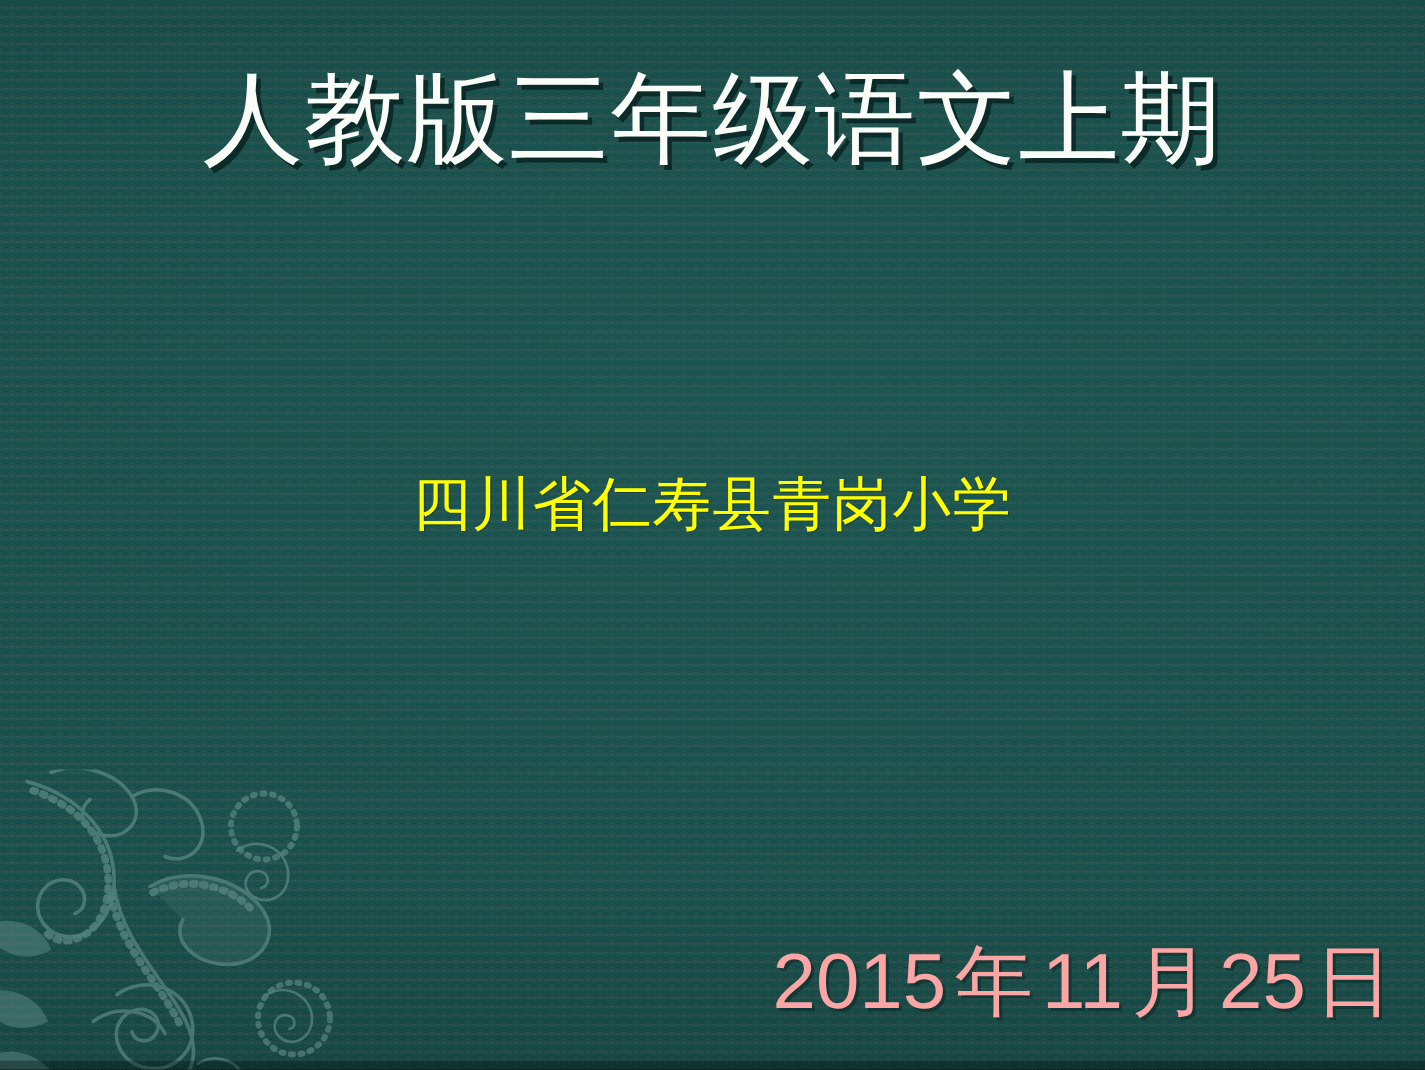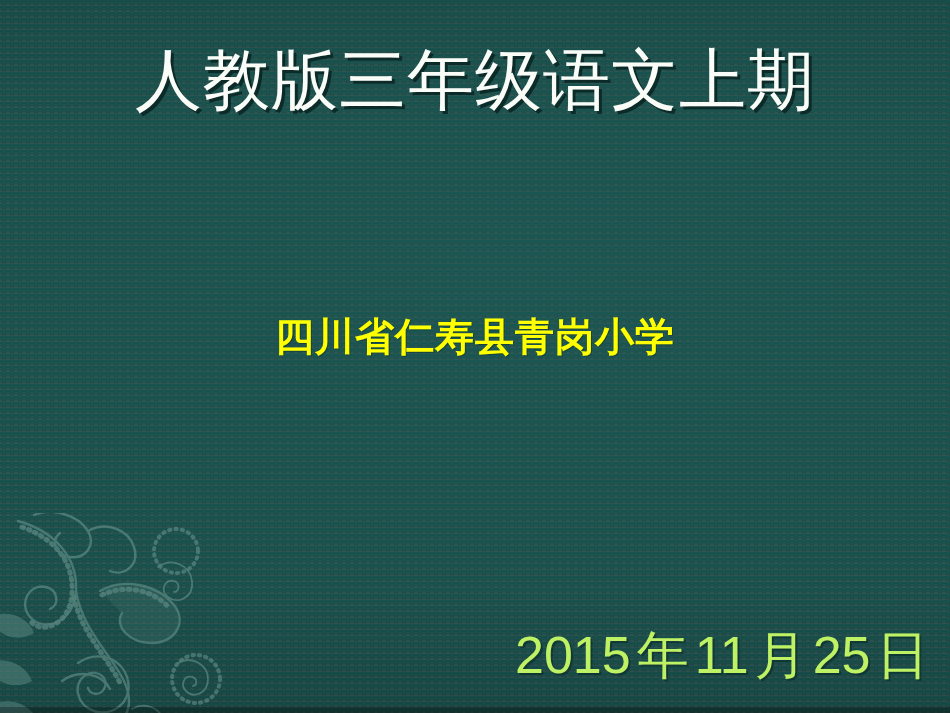--- a/index.html
+++ b/index.html
@@ -86,39 +86,39 @@
   }
 
   
   #subtitle {
     position: absolute;
     left: 0;
     top: 312px;
     width: 950px;
     text-align: center;
     font-family: "Liberation Sans", "DejaVu Sans", sans-serif;
-    font-weight: bold;
+    font-weight: normal;
     font-size: 39px;
     line-height: 50px;
     letter-spacing: 1px;
     color: #FFFF00;
     text-shadow: 1px 1px 0 rgba(10,45,42,0.45);
     white-space: nowrap;
   }
 
   
   #date-block {
     position: absolute;
     left: 515px;
     top: 624px;
     width: 420px;
     font-family: "Liberation Sans", "DejaVu Sans", sans-serif;
     font-size: 52px;
     line-height: 62px;
-    color: #bef264;
+    color: #fca5a5;
     text-shadow: 2px 2px 0 rgba(5,30,28,0.45);
     word-break: break-all;
   }
   #date-block .cjk {
     font-family: "Liberation Serif", "DejaVu Serif", serif;
   }
 </style>
 </head>
 <body>
 

